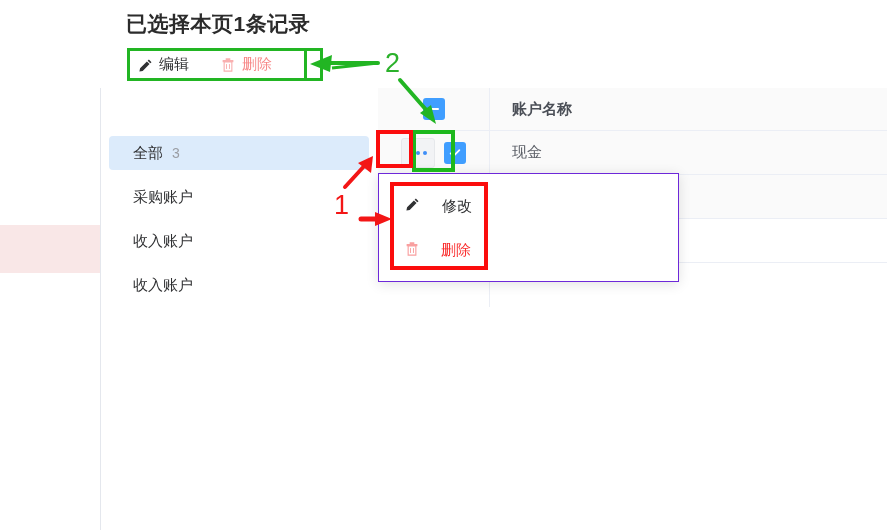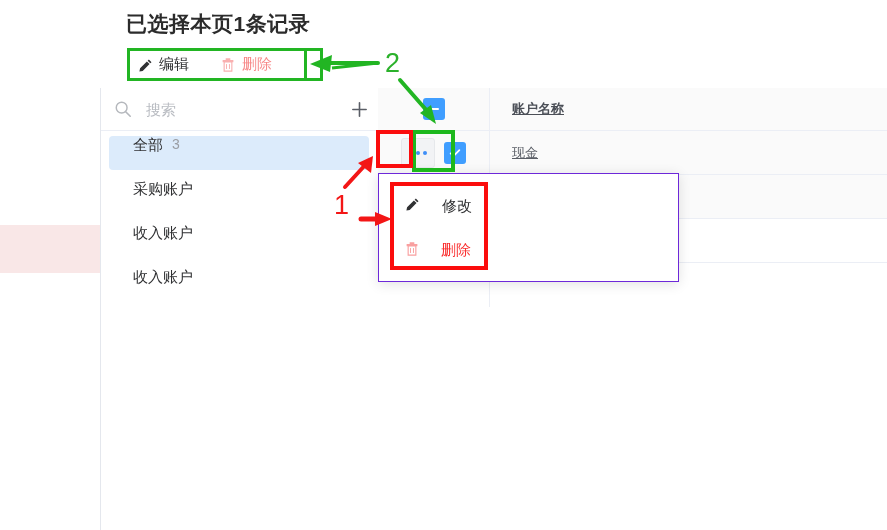--- a/index.html
+++ b/index.html
@@ -70,21 +70,21 @@
   .plus-btn{
     width:34px;height:34px;margin-right:6px;
     display:flex;align-items:center;justify-content:center;
     color:#5a5e66;cursor:pointer;
   }
 
   
   .cat-list{position:absolute;left:101px;top:136px;width:276px;}
   .cat-item{
     height:34px;margin:0 8px;border-radius:4px;
-    display:flex;align-items:flex-start;
+    display:flex;align-items:center;
     padding-left:24px;box-sizing:border-box;
     font-size:15px;color:#303133;cursor:pointer;
     gap:9px;
   }
   .cat-item.active{background:#dcebfb;}
   .cat-count{color:#9a9da3;font-size:14px;}
   .cat-spacer{height:10px;}
 
   
   .table{
@@ -100,22 +100,22 @@
   .t-body-row.plain{background:#ffffff;}
   .c-check{
     width:112px;flex:none;display:flex;align-items:center;
     justify-content:flex-start;padding-left:0px;box-sizing:border-box;
     height:100%;
     border-right:1px solid #ebeef5;
     position:relative;
   }
   .c-name{
     flex:1;padding-left:22px;box-sizing:border-box;
-    font-size:13px;color:#5a5e66;height:100%;
-    display:flex;align-items:center;text-decoration:underline;
+    font-size:15px;color:#5a5e66;height:100%;
+    display:flex;align-items:center;
   }
   .t-head .c-name{color:#4b4f57;font-weight:bold;}
 
   
   .cb{
     width:22px;height:22px;border-radius:3px;
     display:flex;align-items:center;justify-content:center;
     box-sizing:border-box;
   }
   .cb-indeterminate{background:#409eff;}
@@ -206,34 +206,20 @@
       <span class="ic-trash">
         <svg width="14" height="15" viewBox="0 0 16 17">
           <path d="M2.5 4h11v1.2h-11zM6 2h4v1.4H6zM3.6 5.6h8.8V16H3.6z" fill="none" stroke="#f9b0b0" stroke-width="1.3"></path>
           <path d="M6.3 8v5.6M9.7 8v5.6" stroke="#f9b0b0" stroke-width="1.1"></path>
         </svg>
       </span>
       <span>删除</span>
     </div>
   </div>
 
-  <div class="search-row">
-    <span class="search-icon">
-      <svg width="18" height="18" viewBox="0 0 20 20">
-        <circle cx="8.5" cy="8.5" r="6" fill="none" stroke="#b5b8bd" stroke-width="1.6"></circle>
-        <path d="M13 13l5 5" stroke="#b5b8bd" stroke-width="1.8" stroke-linecap="round"></path>
-      </svg>
-    </span>
-    <input class="search-input" type="text" placeholder="搜索" style="">
-    <span class="plus-btn">
-      <svg width="19" height="19" viewBox="0 0 20 20">
-        <path d="M10 3v14M3 10h14" stroke="#5a5e66" stroke-width="1.7" stroke-linecap="round"></path>
-      </svg>
-    </span>
-  </div>
 
   <div class="cat-list">
     <div class="cat-item active">
       <span>全部</span>
       <span class="cat-count">3</span>
     </div>
     <div class="cat-spacer"></div>
     <div class="cat-item">
       <span>采购账户</span>
     </div>

